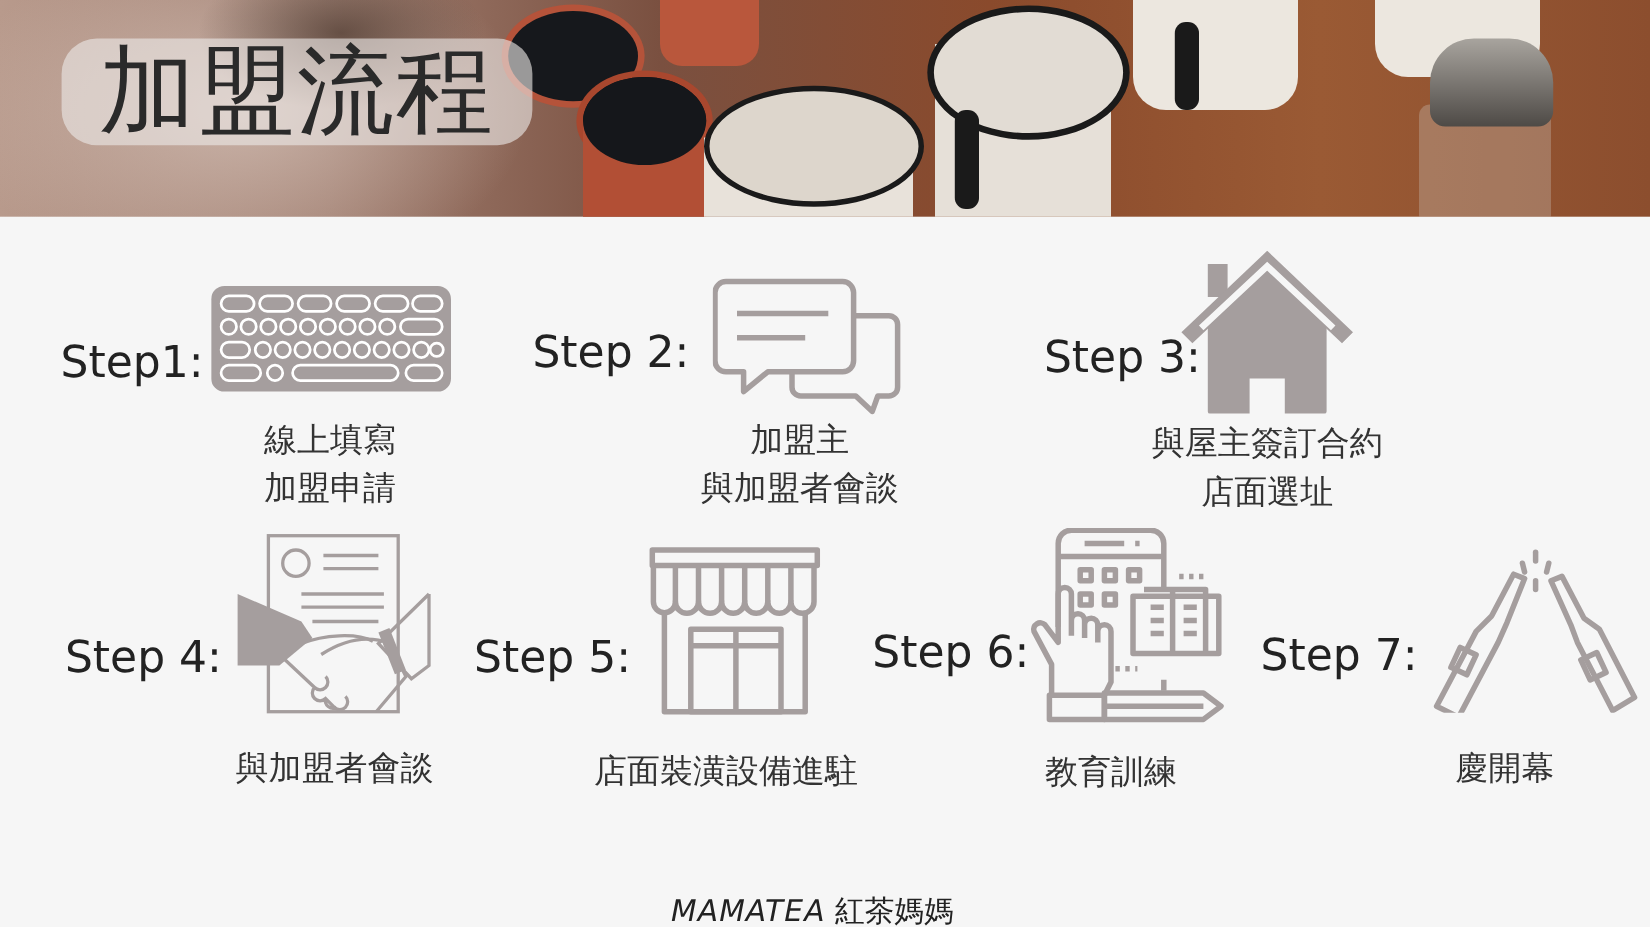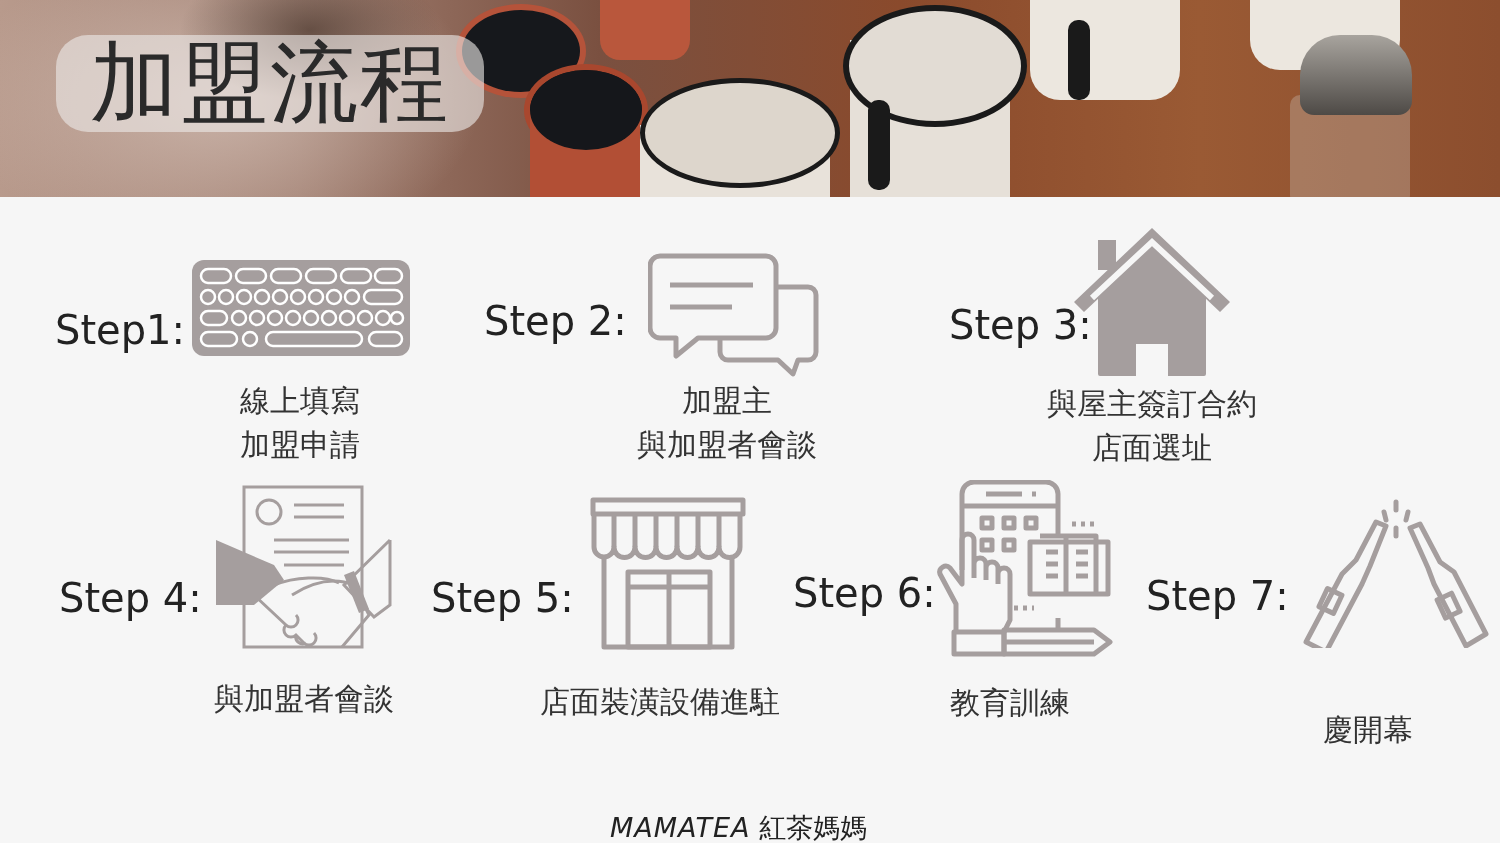--- a/index.html
+++ b/index.html
@@ -197,20 +197,20 @@
     <line x1="84" y1="14" x2="86" y2="22"></line>
       <line x1="96" y1="4" x2="96" y2="12"></line>
       <line x1="108" y1="14" x2="106" y2="22"></line>
       <line x1="96" y1="30" x2="96" y2="38"></line>
     <path d="M72 30 L82 34 L66 74 L58 92 L22 160 L2 150 L38 82 L52 68 Z" transform="translate(4,-6)"></path>
     <rect x="14" y="78" width="16" height="20" transform="rotate(25 22 88) translate(14,10)"></rect>
     <path d="M114 30 L124 26 L144 64 L158 74 L190 136 L170 148 L138 86 L132 70 Z" transform="translate(-4,0)"></path>
     <rect x="154" y="98" width="16" height="20" transform="rotate(-25 162 108) translate(-12,-6)"></rect>
   </g>
 </svg>
-<div class="desc" style="left:1368px;top:708px;font-family:Liberation Serif, serif;">
+<div class="desc" style="left:1368px;top:677px;font-family:Liberation Serif, serif;">
   <div>慶開幕</div>
 </div>
 
 <div class="footer">
   <span class="en">MAMATEA</span>
   <span>紅茶媽媽</span>
 </div>
 
 </body></html>

